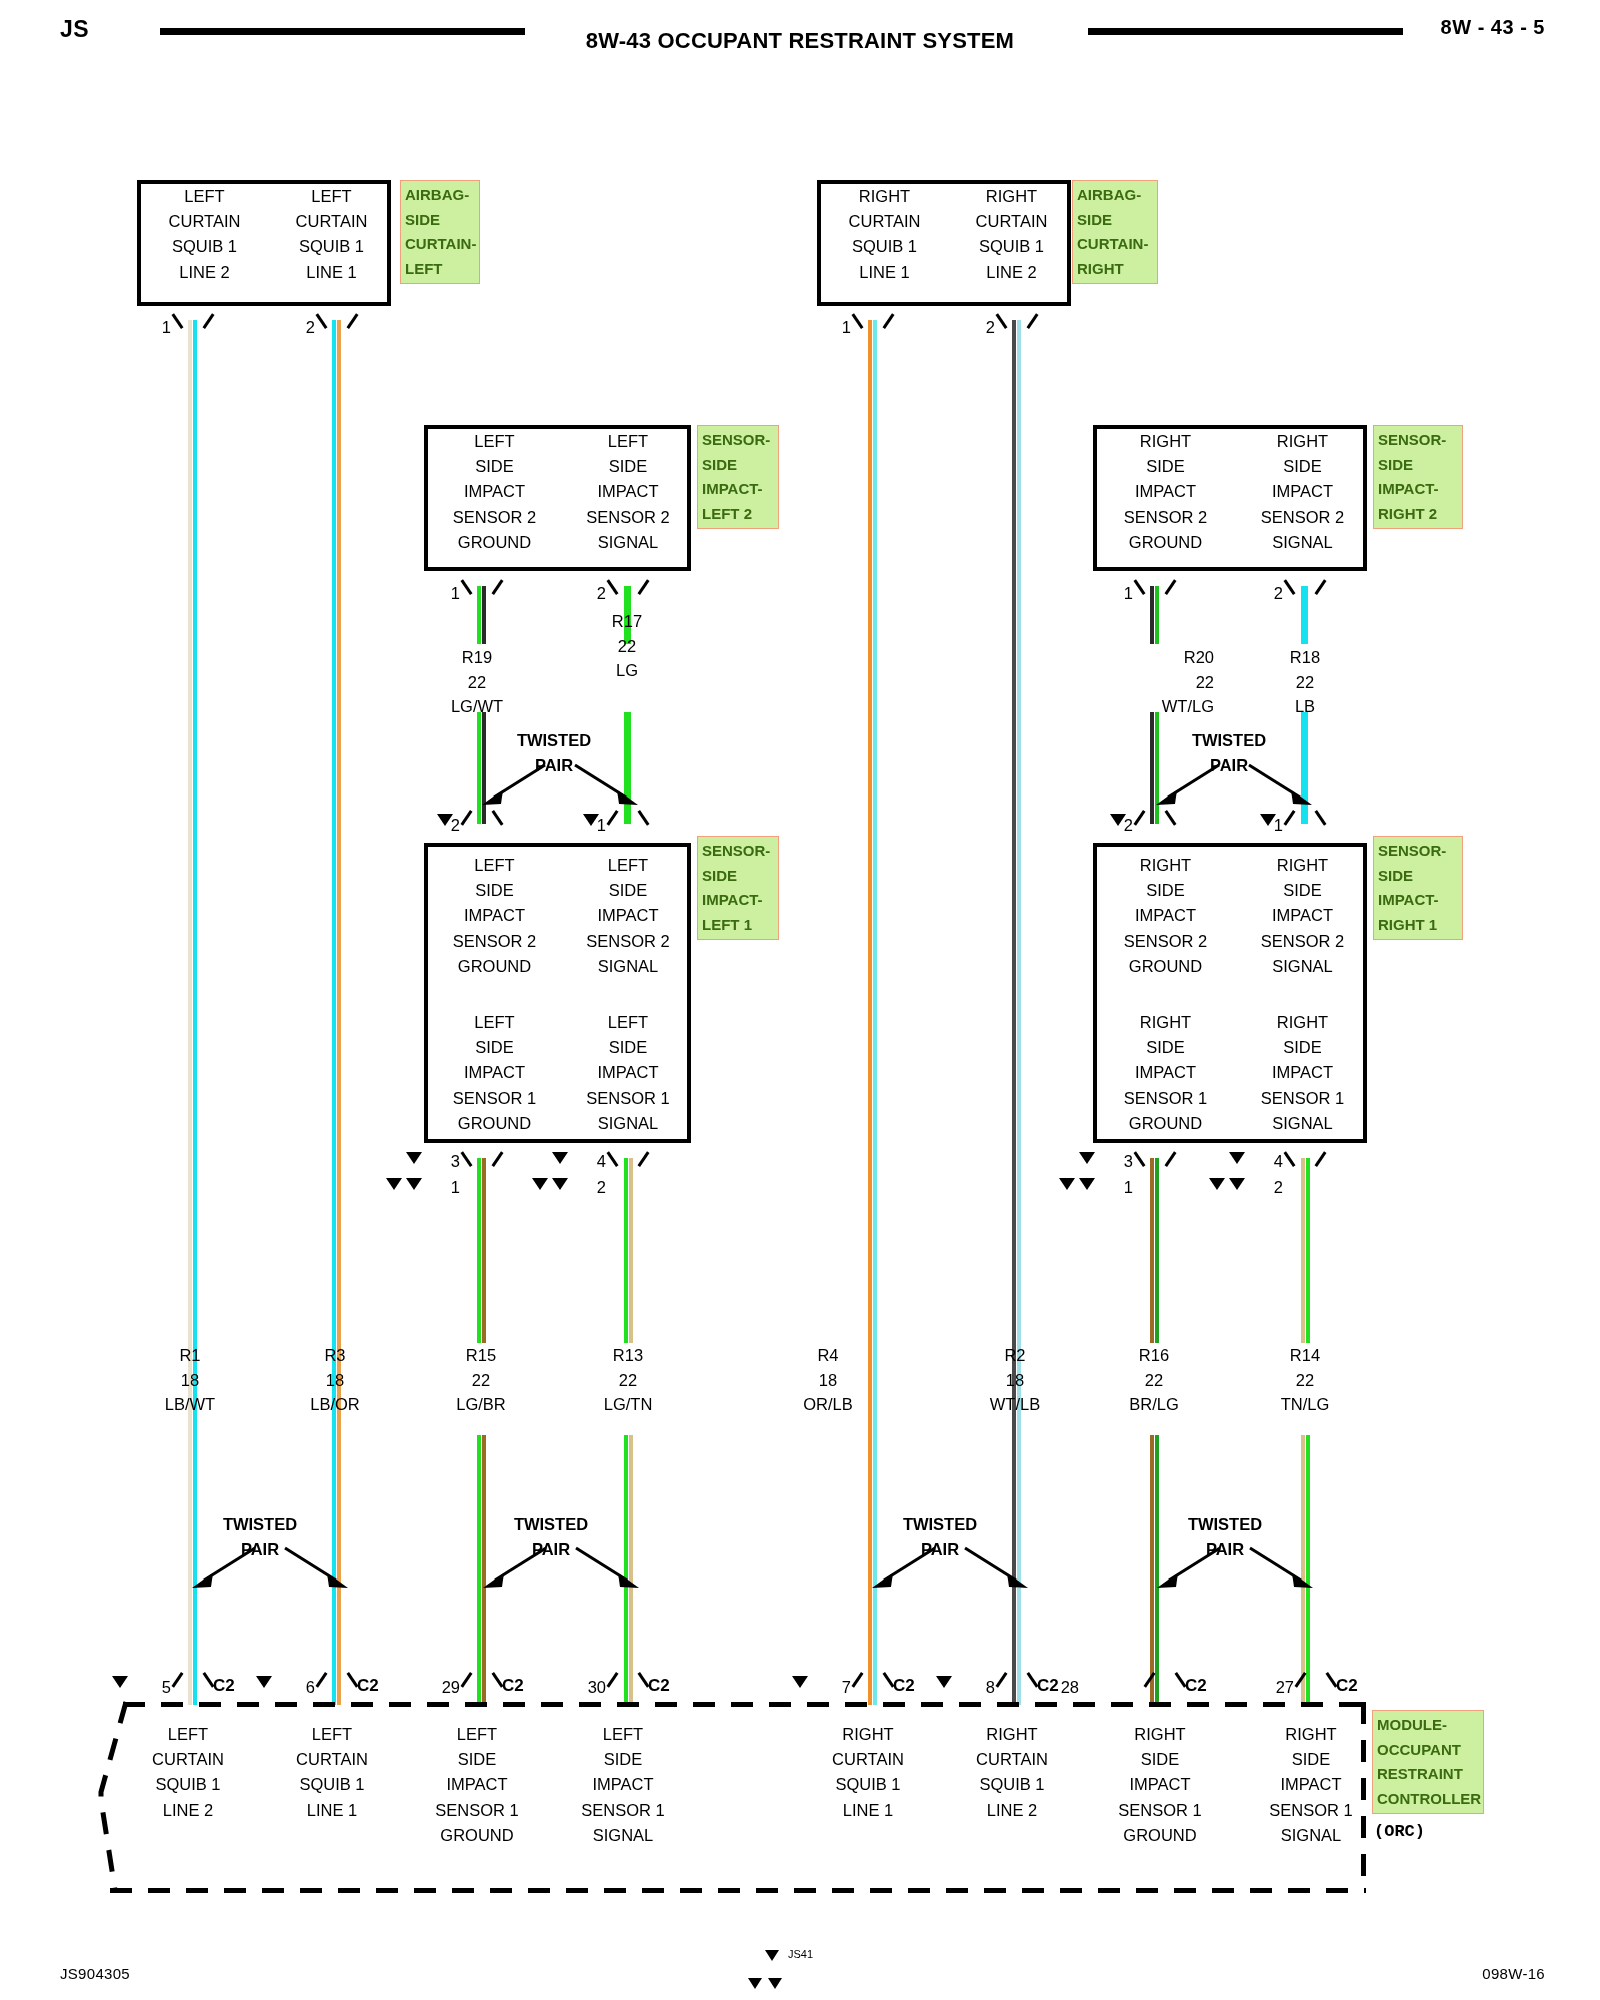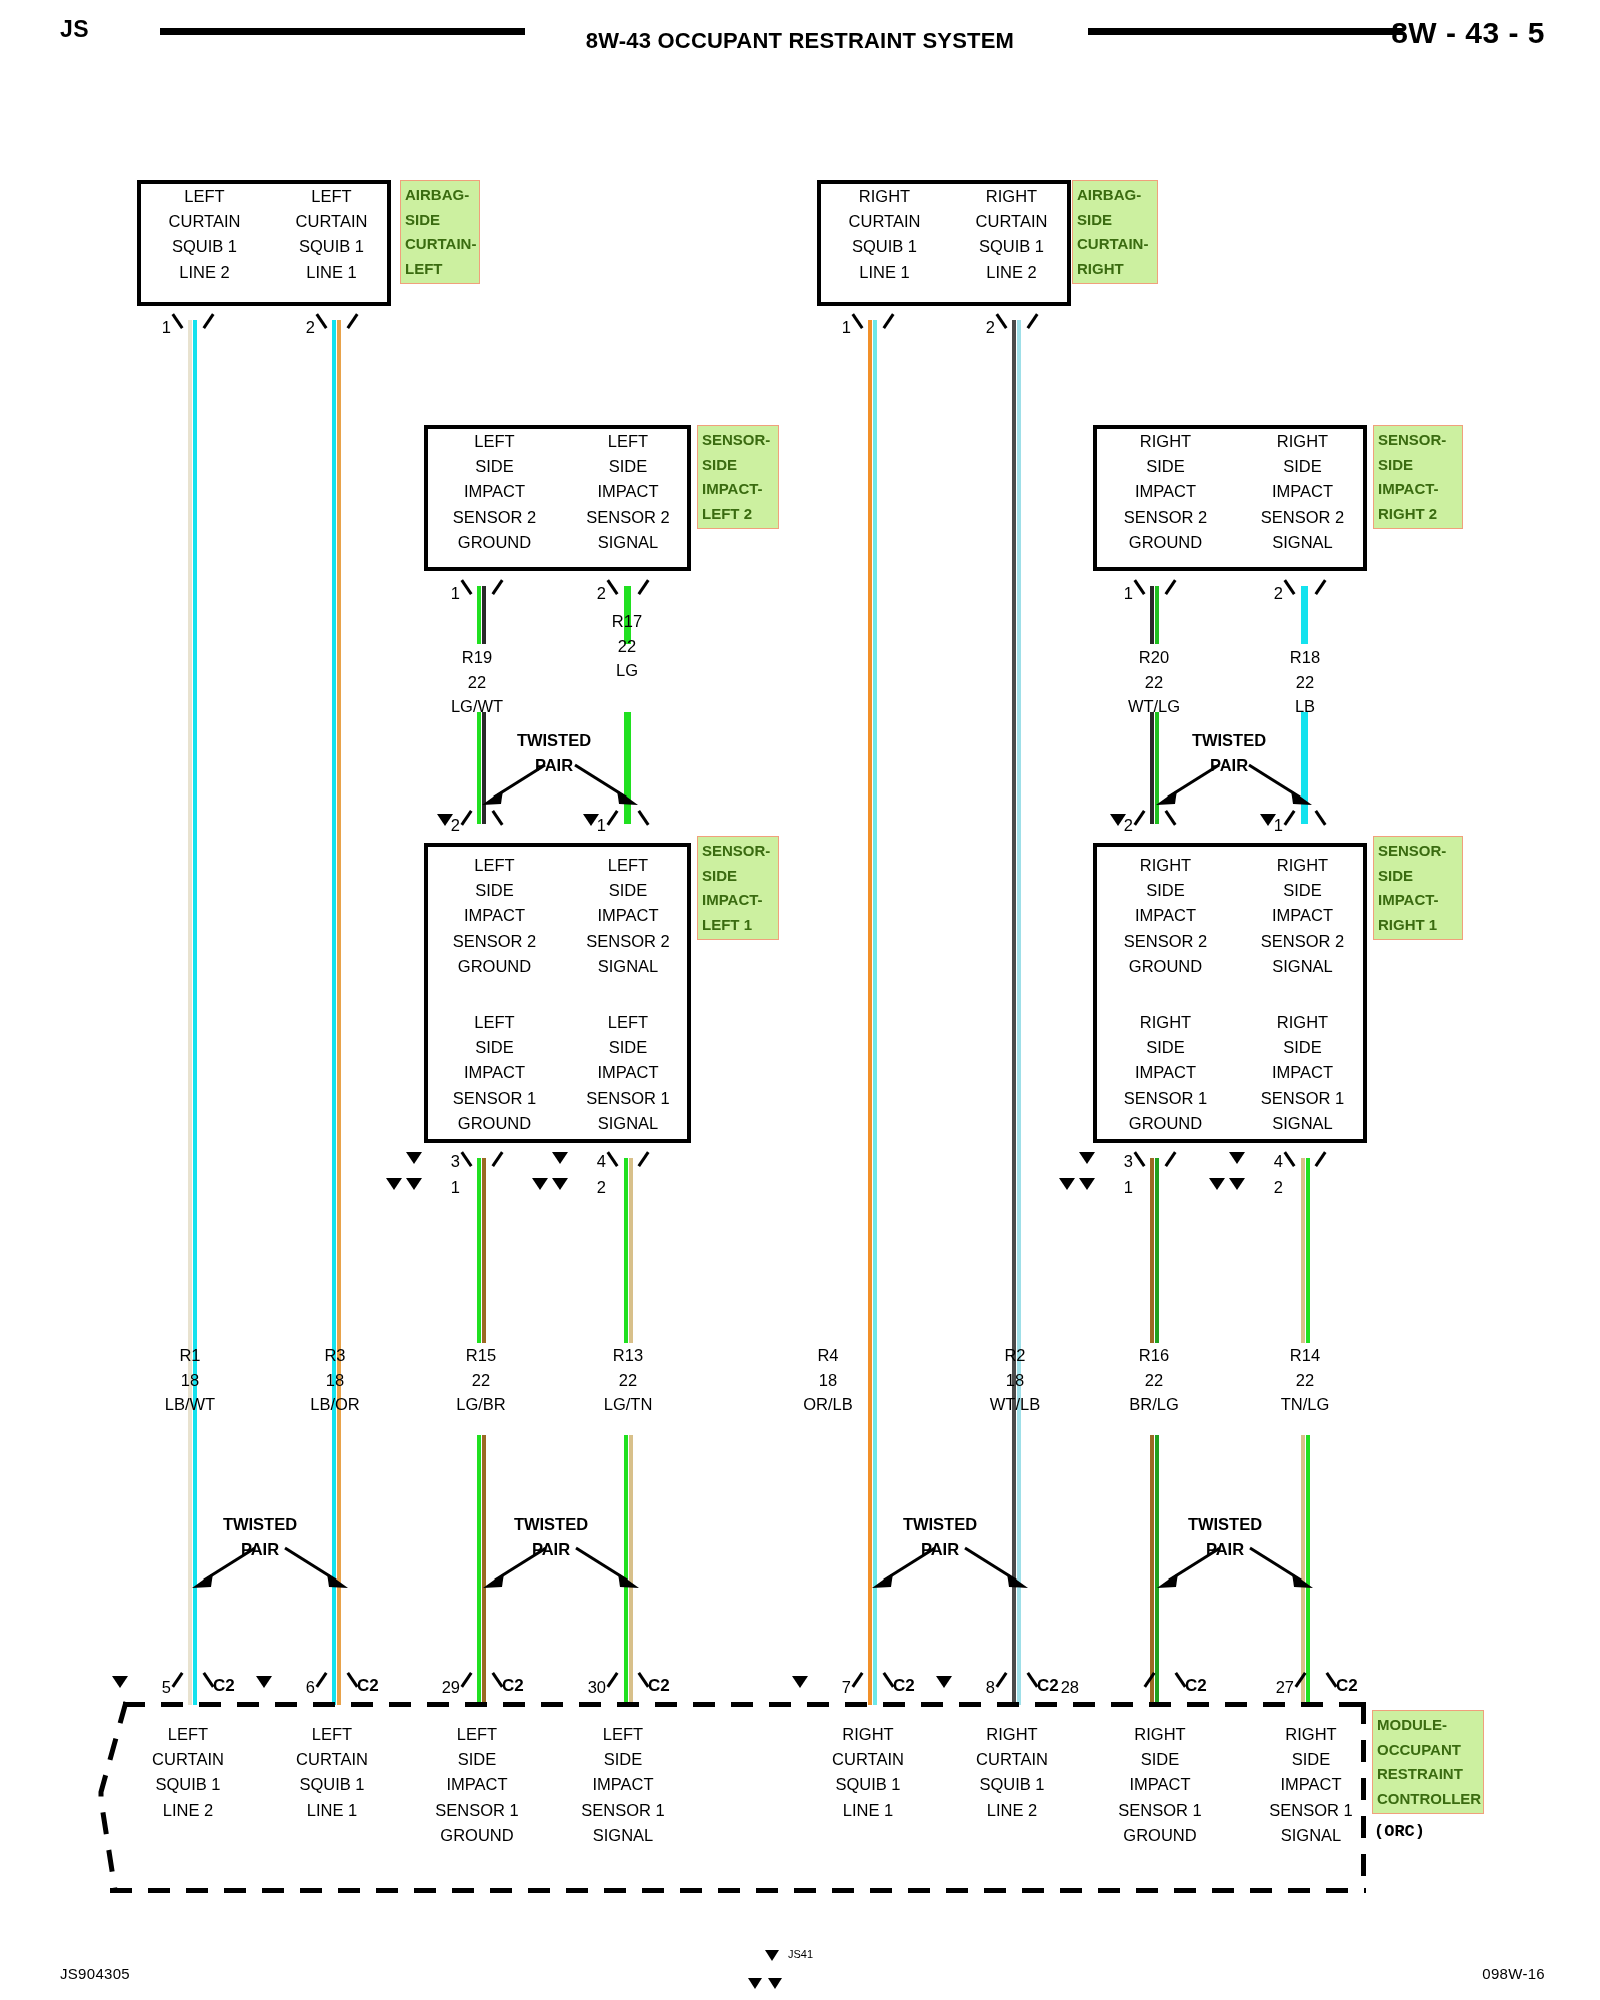--- a/index.html
+++ b/index.html
@@ -8,21 +8,21 @@
        font-family:"Liberation Sans","DejaVu Sans",sans-serif;color:#000;}
   #stage{position:relative;width:1600px;height:2000px;overflow:hidden;}
 
   
   .hdr{position:absolute;top:8px;left:0;width:1600px;height:48px;}
   .hdr-js{position:absolute;left:60px;top:8px;font-size:23px;font-weight:bold;letter-spacing:.5px;}
   .hdr-rule-l{position:absolute;left:160px;top:20px;width:365px;height:7px;background:#000;}
   .hdr-title{position:absolute;left:0;top:8px;width:1600px;text-align:center;
              font-size:22px;font-weight:bold;letter-spacing:.2px;margin-top:12px;}
   .hdr-rule-r{position:absolute;left:1088px;top:20px;width:315px;height:7px;background:#000;}
-  .hdr-page{position:absolute;right:55px;top:8px;font-size:30px;font-weight:bold;letter-spacing:.5px;}
+  .hdr-page{position:absolute;right:55px;top:8px;font-size:20px;font-weight:bold;letter-spacing:.5px;}
 
   
   .cbox{position:absolute;border:4px solid #000;background:#fff;box-sizing:border-box;}
   .cbox .col{position:absolute;top:0;text-align:center;font-size:16.5px;line-height:25.2px;}
   .cbox .col span{display:block;white-space:nowrap;}
 
   
   .glabel{position:absolute;background:#ccf0a0;border:1.6px solid #f0a07c;
           color:#3a6b10;font-size:15px;font-weight:bold;line-height:24.5px;
           padding:2px 4px 3px 4px;box-sizing:border-box;}
@@ -387,21 +387,21 @@
   <div class="wid" style="left:417px;top:645px;width:120px;">
     <span>R19</span>
     <span>22</span>
     <span>LG/WT</span>
   </div>
   <div class="wid" style="left:567px;top:609px;width:120px;">
     <span>R17</span>
     <span>22</span>
     <span>LG</span>
   </div>
-  <div class="wid" style="left:1094px;top:645px;width:120px;">
+  <div class="wid" style="left:1094px;top:645px;width:120px;text-align:right;">
     <span>R20</span>
     <span>22</span>
     <span>WT/LG</span>
   </div>
   <div class="wid" style="left:1245px;top:645px;width:120px;">
     <span>R18</span>
     <span>22</span>
     <span>LB</span>
   </div>
 

